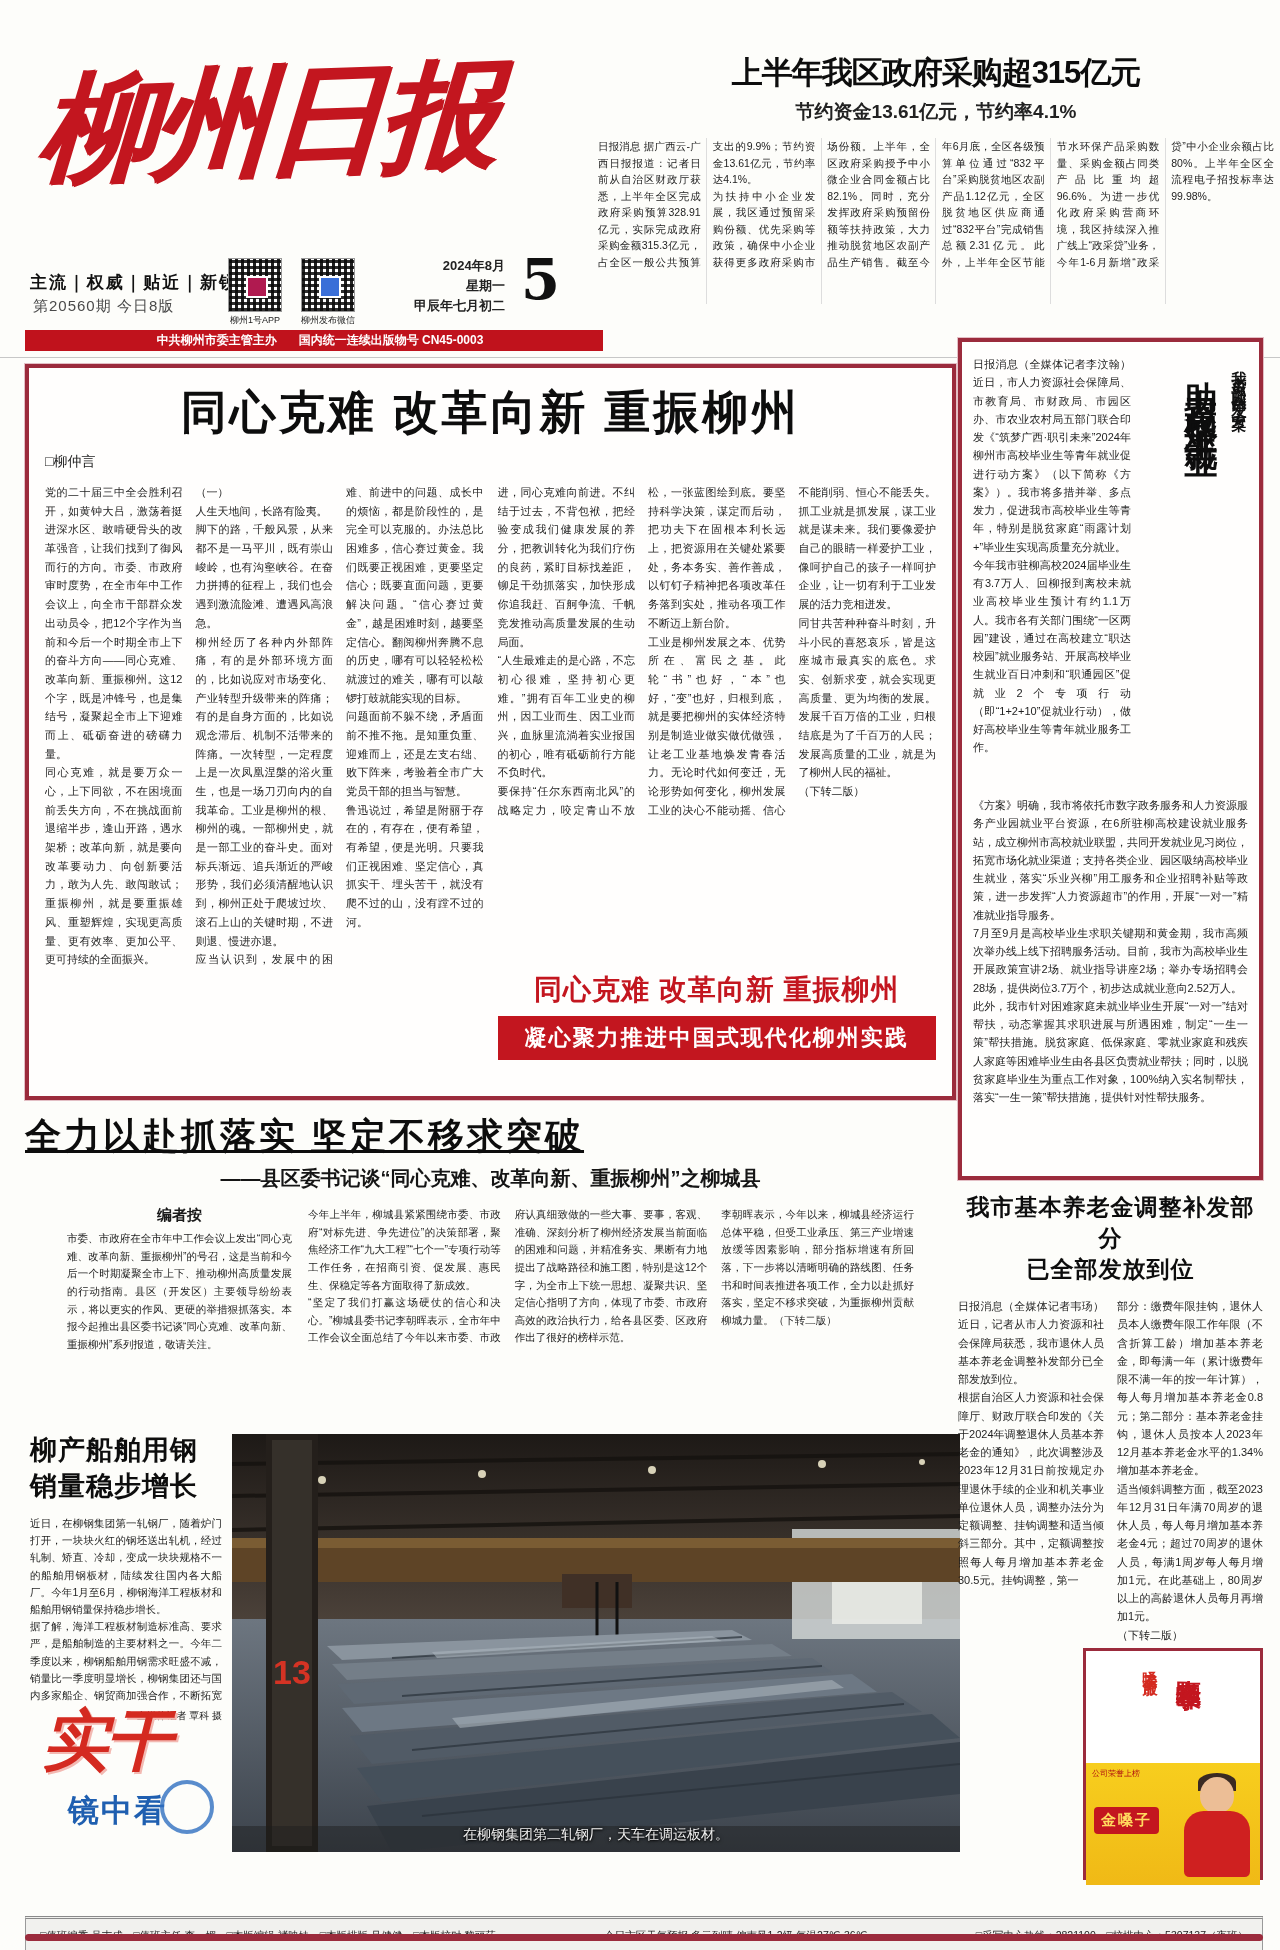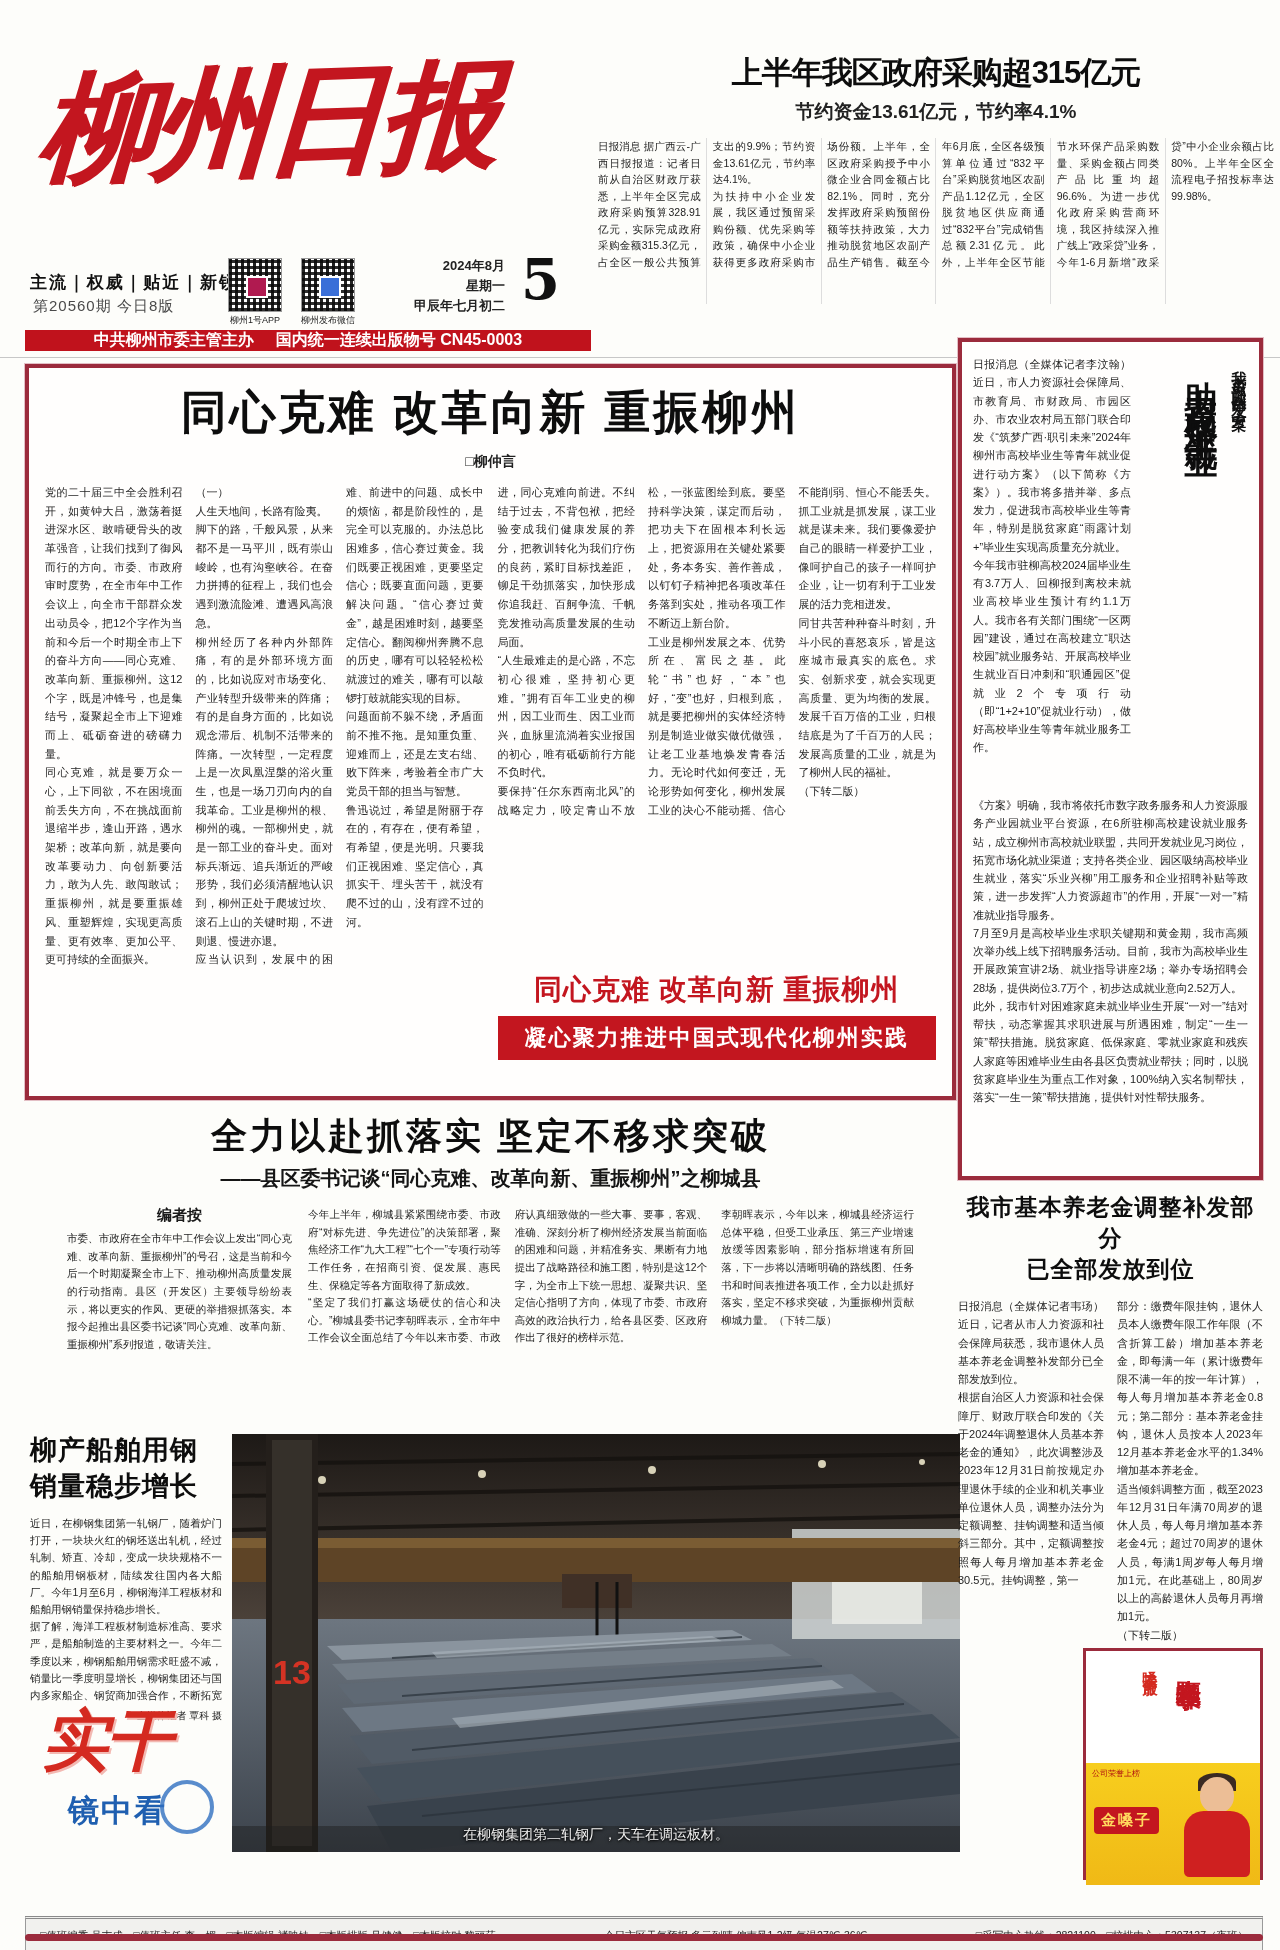--- a/index.html
+++ b/index.html
@@ -18,53 +18,53 @@
   .qr{width:52px;height:52px;border:1px solid #999;
       background:repeating-linear-gradient(0deg,rgba(10,10,10,.85) 0 3px,transparent 3px 6px),
                  repeating-linear-gradient(90deg,#222 0 3px,#fff 3px 6px);position:absolute;}
   .qr-badge{position:absolute;left:17px;top:17px;width:18px;height:18px;border:2px solid #fff;}
   .qr-label{position:absolute;top:55px;left:-12px;width:76px;text-align:center;font-size:9px;color:#222;}
   .dateblock{left:385px;top:256px;width:120px;text-align:right;font-size:13px;font-weight:bold;
              line-height:1.55;color:#222;}
   .pagenum{left:521px;top:246px;font-size:56px;font-weight:bold;
            font-family:"DejaVu Serif","Liberation Serif",serif;color:#111;}
   .redbar{left:25px;top:330px;width:566px;height:21px;background:#c0121c;color:#fff;
-          display:flex;align-items:center;justify-content:center;gap:22px;font-size:16px;font-weight:bold;}
+          display:flex;align-items:center;justify-content:center;gap:22px;font-size:12px;font-weight:bold;padding-left:12px;}
   .sepline{left:0;top:357px;width:1280px;height:1px;background:#c7c7c7;}
   
   .topstory{left:598px;top:52px;width:676px;}
   .ts-head{font-size:31px;font-weight:900;letter-spacing:-1px;text-align:center;color:#0d0d0d;}
   .ts-sub{font-size:19px;font-weight:bold;text-align:center;margin-top:5px;color:#222;}
   .ts-body{margin-top:13px;height:166px;column-count:6;column-gap:12px;column-rule:1px solid #ddd;
            font-size:10.5px;line-height:1.58;overflow:hidden;color:#222;}
   
   .mainbox{left:25px;top:364px;width:931px;height:736px;border:4px solid #9b2b3c;outline:1px solid #e3bfc5;
            background:#fffefd;padding:10px 16px;box-sizing:border-box;}
   .ma-head{font-size:46px;font-weight:900;text-align:center;letter-spacing:3px;color:#0d0d0d;margin-top:4px;}
-  .ma-byline{font-size:14px;font-weight:bold;text-align:center;margin-top:9px;color:#222;}
+  .ma-byline{font-size:14px;font-weight:normal;text-align:left;margin-top:9px;color:#222;}
   .ma-bodywrap{display:flex;gap:14px;margin-top:12px;}
   .ma-colset{font-size:11px;line-height:1.7;color:#1e1e1e;overflow:hidden;}
   .ma-a{width:50%;height:596px;column-count:3;column-gap:13px;}
   .ma-b{width:50%;display:flex;flex-direction:column;}
   .ma-b-text{height:478px;column-count:3;column-gap:13px;}
   .banner-title{margin-top:10px;color:#c3161f;font-size:28px;font-weight:900;text-align:center;letter-spacing:1px;}
   .banner-sub{margin-top:7px;background:#c3161f;color:#fff;font-size:22px;font-weight:bold;
               text-align:center;padding:7px 2px;letter-spacing:2px;}
   
   .campusbox{left:958px;top:338px;width:305px;height:842px;border:4px solid #9b2b3c;outline:1px solid #e3bfc5;
              background:#fffefd;padding:13px 11px;box-sizing:border-box;}
   .cb-top{display:flex;gap:8px;}
   .cb-toptext{width:158px;height:432px;font-size:11px;line-height:1.66;overflow:hidden;color:#1e1e1e;}
   .cb-heads{flex:1;display:flex;flex-direction:row;justify-content:flex-end;gap:6px;height:432px;}
   .cb-h-large{writing-mode:vertical-rl;font-size:33px;font-weight:900;letter-spacing:8px;color:#0d0d0d;}
   .cb-h-small{writing-mode:vertical-rl;font-size:15px;font-weight:bold;letter-spacing:4px;color:#111;padding-top:4px;}
   .cb-bottom{margin-top:9px;height:352px;font-size:11px;line-height:1.66;overflow:hidden;color:#1e1e1e;}
   
   .county{left:25px;top:1112px;width:931px;}
-  .co-head{font-size:36px;font-weight:900;text-align:center;letter-spacing:3px;color:#0d0d0d;}
+  .co-head{font-size:36px;font-weight:900;letter-spacing:3px;color:#0d0d0d;text-decoration:underline;}
   .co-sub{font-size:20px;font-weight:bold;text-align:center;margin-top:4px;color:#151515;}
   .co-body{display:flex;gap:16px;margin-top:14px;padding:0 42px;}
   .co-editor{width:225px;}
   .co-editor-label{font-size:15px;font-weight:bold;text-align:center;margin-bottom:5px;}
   .co-editor-text,.co-cols{font-size:10.5px;line-height:1.68;color:#1e1e1e;overflow:hidden;}
   .co-editor-text{height:170px;}
   .co-cols{flex:1;height:178px;column-count:3;column-gap:14px;}
   
   .steel-left{left:30px;top:1432px;width:192px;}
   .st-head{font-size:27px;font-weight:900;letter-spacing:1px;line-height:1.35;color:#0d0d0d;}

